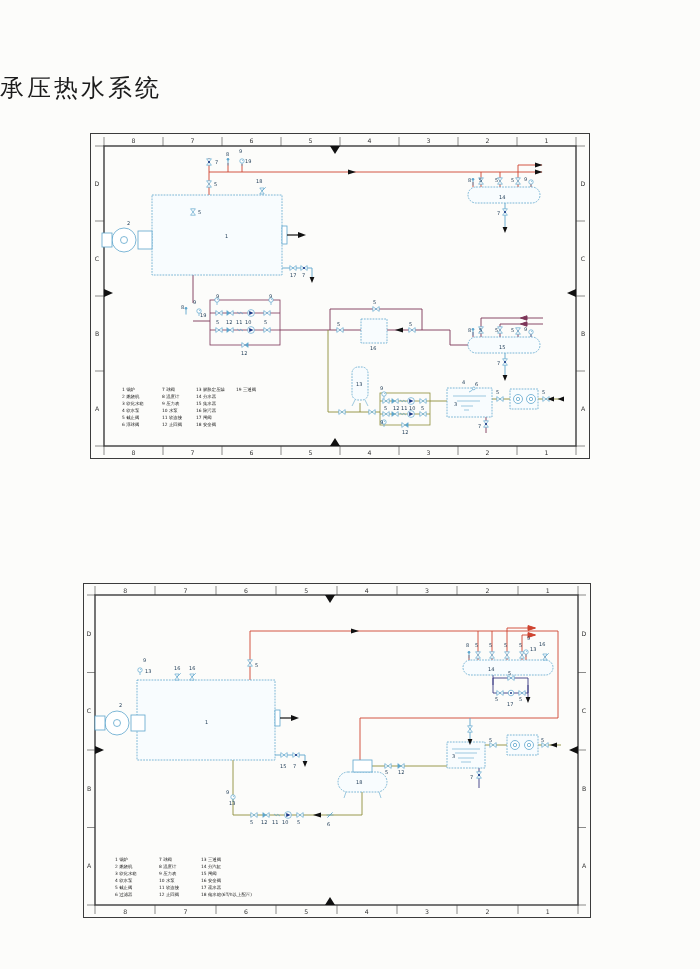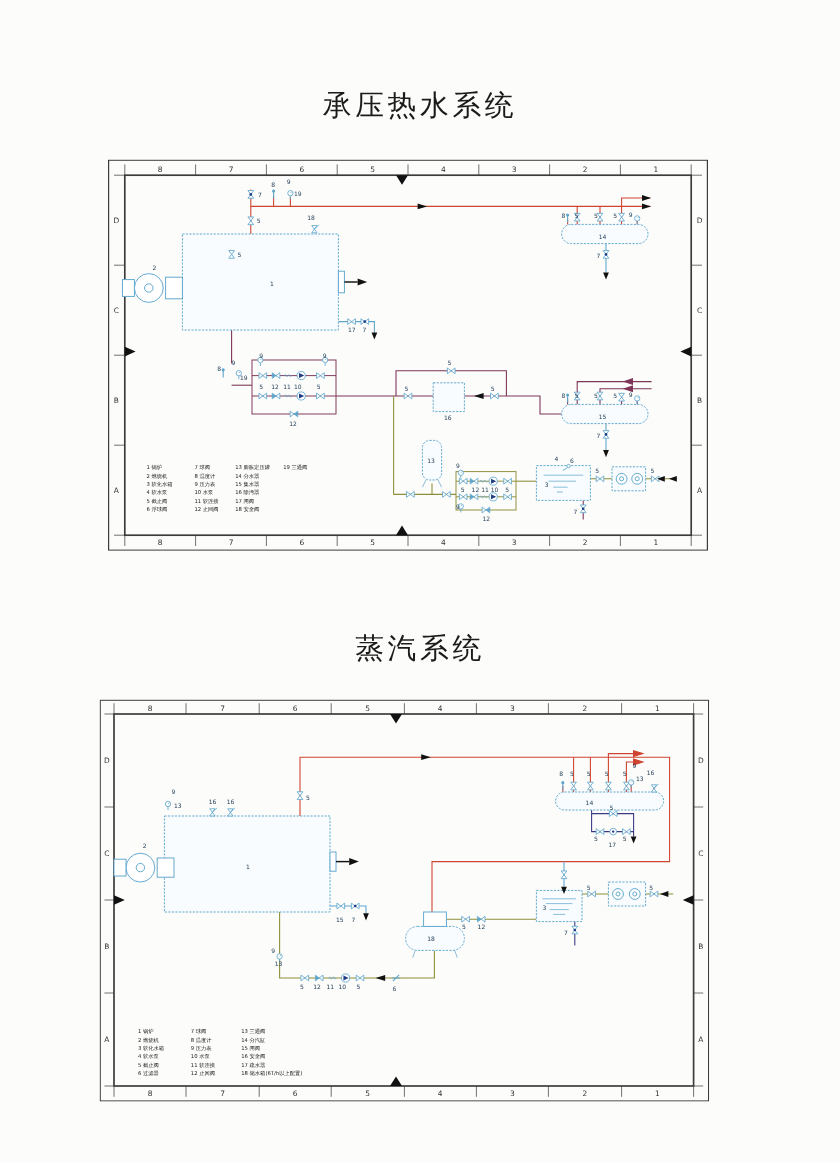--- a/index.html
+++ b/index.html
@@ -2,21 +2,21 @@
 <html style="--pipe_supply: #cf4430; --pipe_return: #7d3558; --pipe_feed: #8e8e3a; --pipe_cond: #3a3a85; --equipment: #5ea6cd; --frame: #3c3c3c; --ink: #222222;"><head>
 <meta charset="utf-8">
 <style>
   :root{
     --pipe_supply:#cf4430; --pipe_return:#7d3558; --pipe_feed:#8e8e3a;
     --pipe_cond:#3a3a85; --equipment:#5ea6cd; --frame:#3c3c3c; --ink:#222222;
   }
   html,body{margin:0;padding:0;}
   .page{position:relative;width:700px;height:969px;background:#fcfcfa;overflow:hidden;
         font-family:"Liberation Sans",sans-serif;}
-  .sheet-title{position:absolute;left:0;width:700px;text-align:center;
+  .sheet-title{position:absolute;left:0;width:700px;
         font-family:"Liberation Serif",serif;font-size:24px;letter-spacing:3px;color:#1b1b1b;}
   #title1{top:72px;} #title2{top:524px;}
   .drawing{position:absolute;}
   #d1{left:90px;top:133px;width:500px;height:326px;}
   #d2{left:83px;top:583px;width:508px;height:335px;}
   svg{display:block;}
   svg text{font-family:"DejaVu Sans",sans-serif;}
   .cl{font-size:5px;fill:#1d3a55;}
   .lg{font-size:4.4px;fill:#222;}
   .gd{font-size:6.2px;fill:#333;text-anchor:middle;}
@@ -343,21 +343,20 @@
           <text x="106" y="265" class="lg">14  分水器</text>
           <text x="106" y="272" class="lg">15  集水器</text>
           <text x="106" y="279" class="lg">16  除污器</text>
           <text x="106" y="286" class="lg">17  闸阀</text>
           <text x="106" y="293" class="lg">18  安全阀</text>
           <text x="146" y="258" class="lg">19  三通阀</text>
         </g>
     </svg>
   </div>
 
-  <div class="sheet-title" id="title2">蒸汽系统</div>
 
   <div class="drawing" id="d2">
     <svg viewBox="0 0 508 335" width="508" height="335">
 
       <g>
         <rect class="frame-line" x="0.5" y="0.5" width="507" height="334" stroke-width="1"></rect>
         <rect class="frame-line" x="12" y="12" width="483" height="310" stroke-width="1.4"></rect>
         <path class="frame-line" stroke-width="0.6" d="M12,3V12 M72,3V12 M133,3V12 M193,3V12 M254,3V12 M314,3V12 M374,3V12 M435,3V12 M495,3V12
           M12,322V331 M72,322V331 M133,322V331 M193,322V331 M254,322V331 M314,322V331 M374,322V331 M435,322V331 M495,322V331
           M4,12H12 M4,89.5H12 M4,167H12 M4,244.5H12 M4,322H12 M495,12H503 M495,89.5H503 M495,167H503 M495,244.5H503 M495,322H503"></path>

